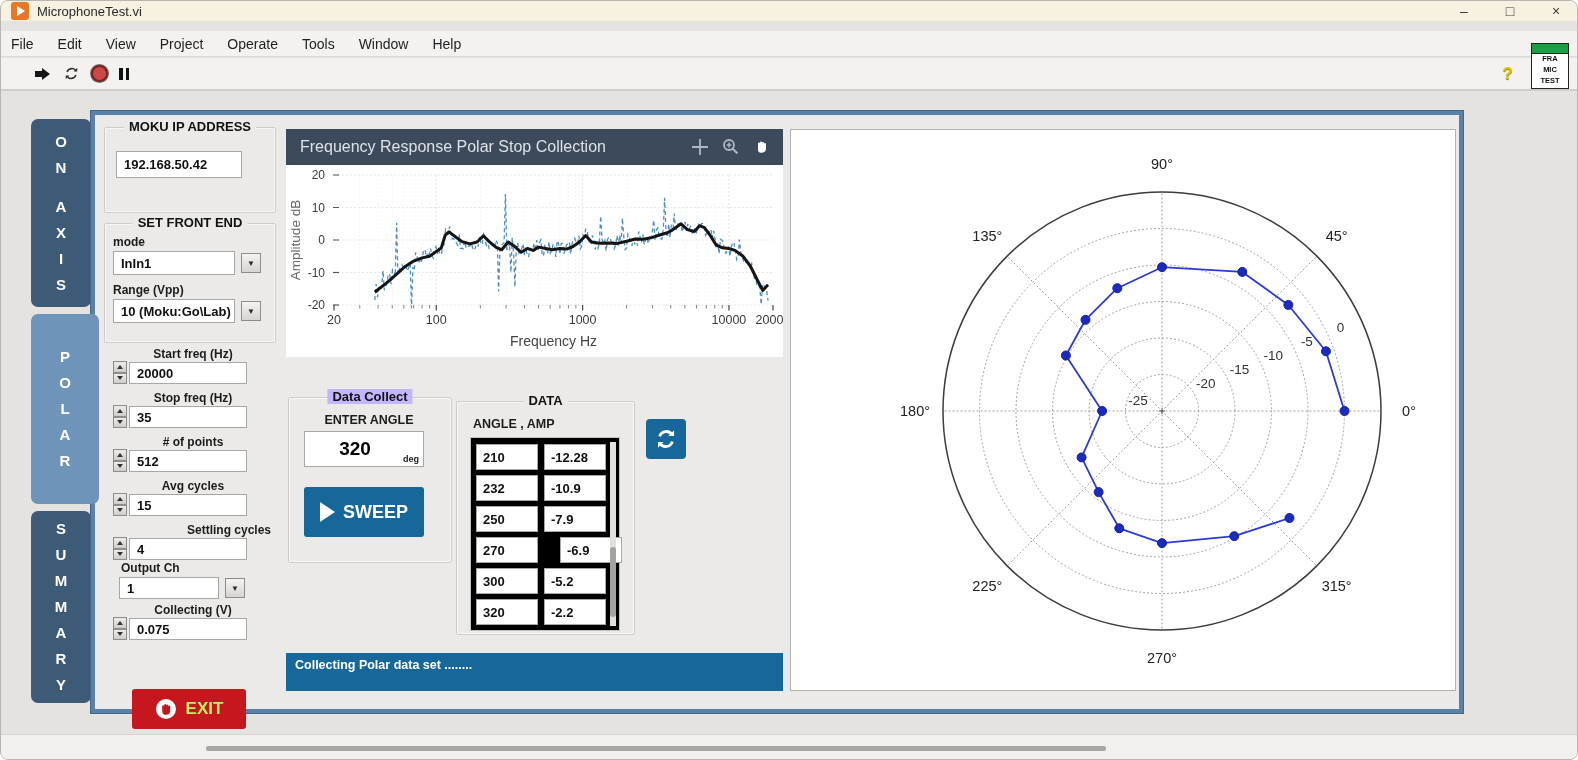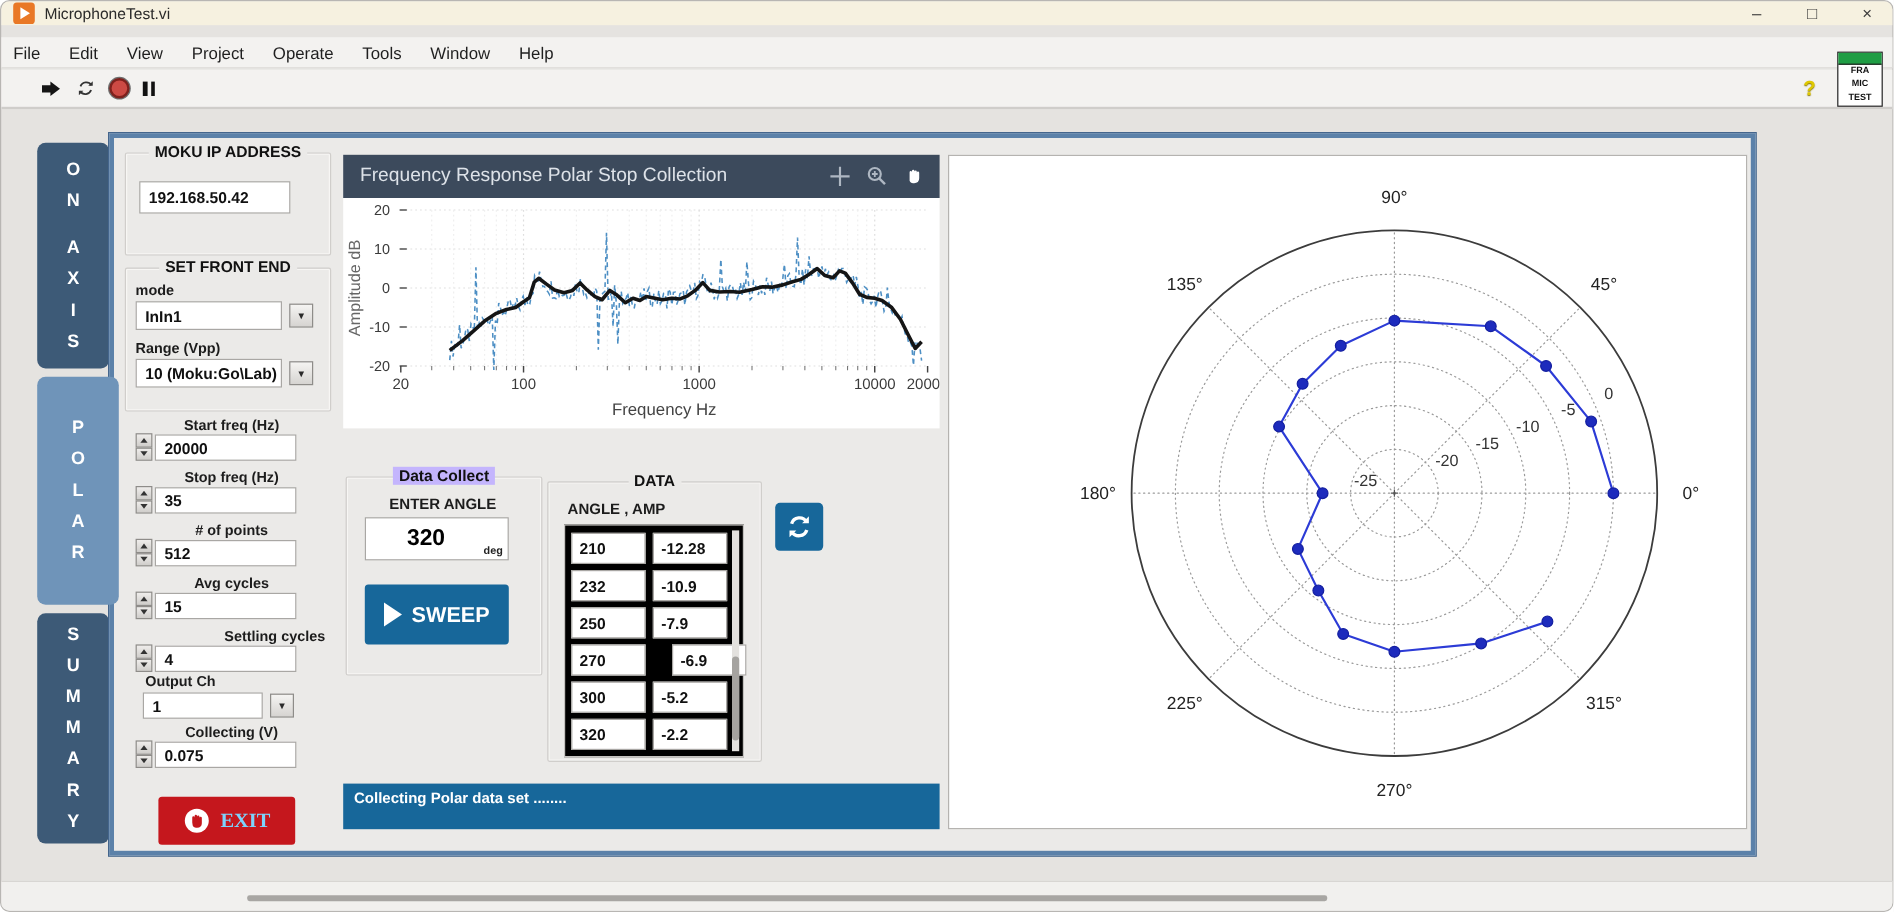--- a/index.html
+++ b/index.html
@@ -45,22 +45,22 @@
   .lv-field{position:absolute;background:#fff;border:1px solid #a9a7a4;box-sizing:border-box;
             font-size:13px;font-weight:600;color:#101010;display:flex;align-items:center;padding-left:7px;overflow:hidden;}
   .dd-btn{position:absolute;width:20px;height:20px;background:linear-gradient(#f5f4f2,#d6d4d1);
           border:1px solid #8e8c89;box-sizing:border-box;display:flex;align-items:center;justify-content:center;}
   .dd-btn::after{content:'▼';font-size:8px;color:#2a2a2a;}
   .spin{position:absolute;width:14px;height:23px;display:flex;flex-direction:column;}
   .spin span{flex:1;background:linear-gradient(#efedeb,#cfcdca);border:1px solid #8e8c89;position:relative;}
   .spin span::after{content:'';position:absolute;left:50%;top:50%;transform:translate(-50%,-50%);}
   .spin .up::after{border-left:3.5px solid transparent;border-right:3.5px solid transparent;border-bottom:4.5px solid #333;}
   .spin .dn::after{border-left:3.5px solid transparent;border-right:3.5px solid transparent;border-top:4.5px solid #333;}
-  .exit-btn{position:absolute;left:131px;top:663px;width:114px;height:40px;background:#c5171d;border-radius:3px;
-            display:flex;align-items:center;justify-content:center;gap:9px;color:#7dd3fc;font-weight:700;font-size:17px;font-family:Liberation Serif, serif;}
+  .exit-btn{position:absolute;left:131px;top:688px;width:114px;height:40px;background:#c5171d;border-radius:3px;
+            display:flex;align-items:center;justify-content:center;gap:9px;color:#bef264;font-weight:700;font-size:17px;}
   
   .chart-head{position:absolute;left:285px;top:128px;width:497px;height:36px;background:#3c4a5c;display:flex;align-items:center;}
   .chart-title{color:#dde2e8;font-size:16px;margin-left:14px;flex:1;}
   .chart-tools{display:flex;gap:13px;margin-right:12px;align-items:center;}
   .plot-wrap{position:absolute;left:285px;top:164px;width:497px;height:192px;background:#fff;}
   .legend-strip{position:absolute;left:285px;top:356px;width:326px;height:30px;background:#fff;border:1px solid #c8c6c3;
                 box-sizing:border-box;display:flex;align-items:center;justify-content:center;gap:14px;}
   .legend-strip .ltxt{font-size:12px;font-weight:700;color:#222;}
   
   .angle-box{position:absolute;left:303px;top:430px;width:120px;height:36px;background:#fff;border:1px solid #a9a7a4;box-sizing:border-box;}

